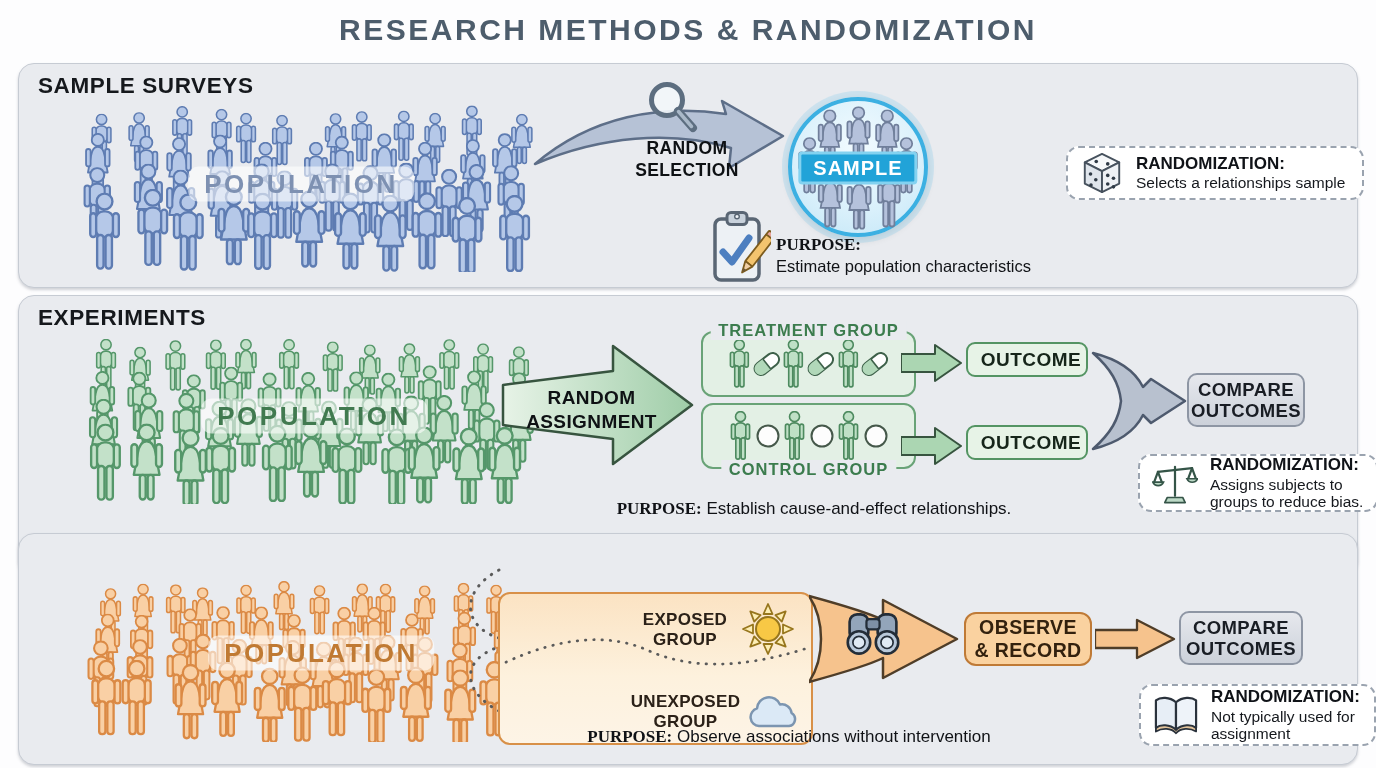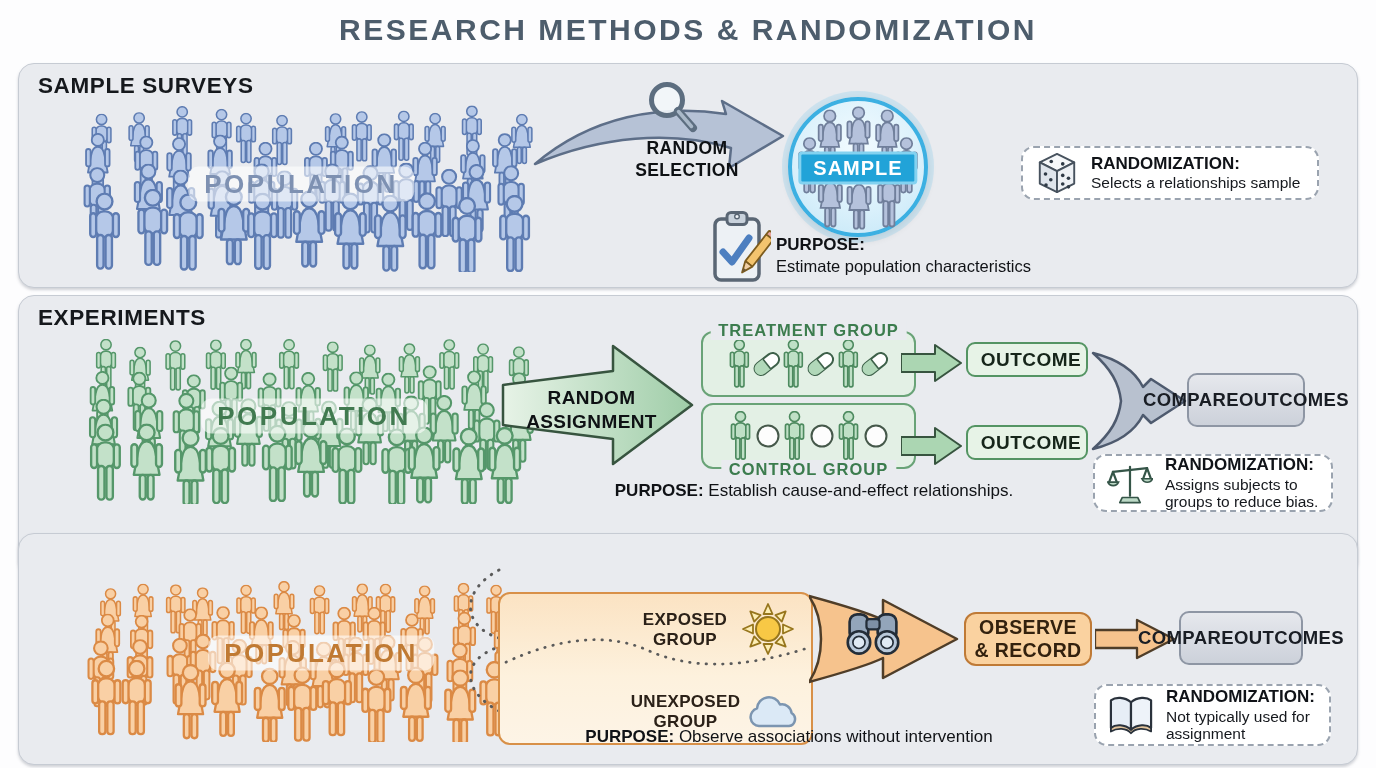--- a/index.html
+++ b/index.html
@@ -25,36 +25,36 @@
   .pop-blue{color:#7e91b2;} .pop-green{color:#417a50;} .pop-orange{color:#c07a33;}
   .flow-label{position:absolute;text-align:center;font-weight:700;color:#0e1114;
          line-height:1.25;font-size:17.5px;letter-spacing:.4px;}
   .sample-circle{position:absolute;border-radius:50%;border:4px solid #3cb0e2;
          background:radial-gradient(circle at 50% 35%,#f2fbff 0%,#d9f0fb 60%,#c2e6f7 100%);
          box-shadow:0 0 0 6px rgba(140,205,235,.30),0 3px 8px rgba(0,0,0,.12);}
   .sample-badge{position:absolute;left:50%;top:51%;transform:translate(-50%,-50%);
          background:#21a3d8;border:3px solid #83d2f0;border-radius:4px;
          padding:2px 12px;font-size:20px;font-weight:700;color:#fff;letter-spacing:1px;}
   .purpose{position:absolute;color:#101216;font-size:16.5px;line-height:1.3;}
-  .purpose b{font-size:17px;}
+  .purpose b{font-size:17px;font-family:Liberation Serif, serif;}
   .callout{position:absolute;background:#fff;border:2px dashed #9aa3af;border-radius:13px;
-         display:flex;align-items:center;gap:12px;padding:4px 12px;box-sizing:border-box;}
+         display:flex;align-items:center;gap:12px;padding:4px 12px;box-sizing:border-box;margin-left:45px;}
   .callout .ct{font-size:17px;font-weight:700;color:#101318;line-height:1.2;}
   .callout .cl{font-size:15.5px;color:#15181d;line-height:1.14;}
   .grpbox{position:absolute;background:rgba(226,240,228,.92);border:2px solid #69a377;
          border-radius:12px;box-sizing:border-box;display:flex;align-items:center;
          justify-content:space-evenly;padding:0 24px;}
   .grplabel{position:absolute;left:50%;transform:translateX(-50%);background:#e9ebef;
          padding:0 8px;font-size:16.5px;font-weight:700;color:#3c7c4e;letter-spacing:1px;
          white-space:nowrap;}
   .outcome{position:absolute;background:#e7f3e7;border:2px solid #549463;border-radius:9px;
          display:flex;align-items:center;justify-content:center;font-weight:700;
          font-size:19px;color:#16251a;letter-spacing:.5px;box-sizing:border-box;padding-left:8px;}
   .compare{position:absolute;background:linear-gradient(#e6e8ed,#ccd1da);
-         border:2px solid #8e96a4;border-radius:10px;display:flex;flex-direction:row;
+         border:2px solid #8e96a4;border-radius:10px;display:flex;flex-direction:column;
          align-items:center;justify-content:center;font-weight:700;font-size:18.5px;
          line-height:1.14;color:#191d24;letter-spacing:.4px;box-sizing:border-box;}
   .obox{position:absolute;background:#fad2a0;border:2px solid #bf7a36;border-radius:12px;
          display:flex;flex-direction:column;align-items:center;justify-content:center;
          font-weight:700;font-size:19.5px;line-height:1.16;color:#33210e;
          letter-spacing:.4px;box-sizing:border-box;}
   .splitbox{position:absolute;background:linear-gradient(180deg,#fbe3c3 0%,#fdf1dd 55%,#fdf4e6 100%);
          border:2px solid #d89048;border-radius:12px;box-sizing:border-box;}
   .grp-txt{position:absolute;text-align:center;font-weight:700;font-size:17px;
          line-height:1.2;color:#2b2118;letter-spacing:.3px;}
@@ -341,21 +341,21 @@
   <div class="outcome" style="left:947px;top:129px;width:122px;height:35px;">OUTCOME</div>
 
   <svg class="abs" viewBox="0 0 96 100" style="left:1072px;top:55px;width:96px;height:100px;">
     <path d="M2 2 C34 10 46 24 52 36 L60 28 L94 50 L60 72 L52 64 C46 76 34 90 2 98 C20 82 28 68 30 50 C28 32 20 18 2 2 Z" fill="#b8c1cf" stroke="#4e5a6e" stroke-width="2.5" stroke-linejoin="round"></path>
   </svg>
   <div class="compare" style="left:1168px;top:77px;width:118px;height:54px;">
     <span>COMPARE</span>
     <span>OUTCOMES</span>
   </div>
 
-  <div class="purpose" style="left:545px;top:184px;width:500px;text-align:center;font-size:17px;">
+  <div class="purpose" style="left:545px;top:202px;width:500px;text-align:center;font-size:17px;">
     <b>PURPOSE:</b>
     <span>Establish cause-and-effect relationships.</span>
   </div>
 
   <div class="callout" style="left:1074px;top:158px;width:240px;height:58px;">
     <svg viewBox="0 0 54 54" style="width:46px;height:46px;flex:0 0 auto;">
       <g stroke="#355548" stroke-width="2.6" stroke-linecap="round" fill="none">
         <line x1="27" y1="8" x2="27" y2="42"></line>
         <line x1="7" y1="14" x2="47" y2="9.5"></line>
         <line x1="7" y1="14" x2="2.5" y2="26"></line>

